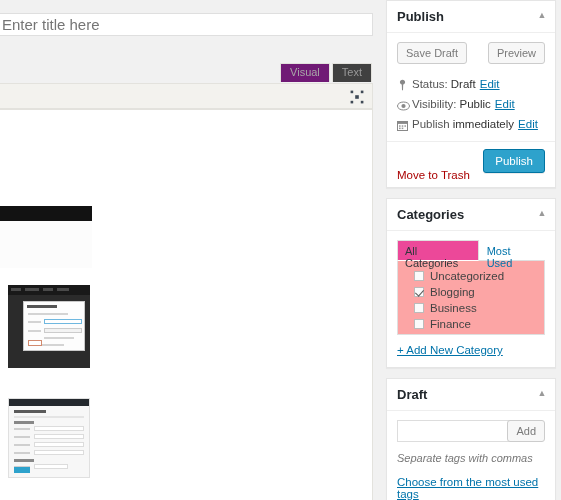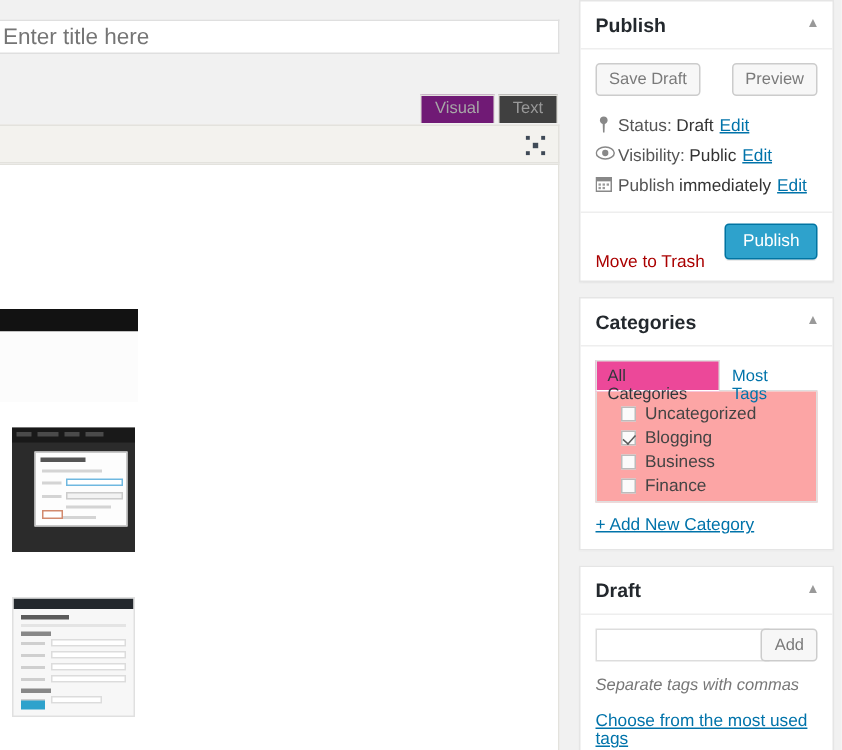--- a/index.html
+++ b/index.html
@@ -221,21 +221,21 @@
     background: #f7f7f7;
     border: 1px solid #cccccc;
     border-radius: 3px;
     color: #7a7a7a;
     cursor: pointer;
     user-select: none;
   }
   #preview-button { position: absolute; right: 0; top: 0; }
   .misc-row {
     display: flex;
-    align-items: flex-start;
+    align-items: flex-end;
     padding: 3px 0;
     font-size: 11.5px;
     color: #555;
     line-height: 14px;
   }
   .misc-icon {
     width: 15px;
     flex: 0 0 15px;
     color: #888;
     display: inline-flex;
@@ -522,21 +522,21 @@
 
     <div class="postbox">
       <div class="postbox-header">
         <span class="postbox-title">Categories</span>
         <span class="toggle-arrow">▲</span>
       </div>
       <div class="postbox-inside">
 
         <div id="cat-tabs">
           <div class="cat-tab active">All Categories</div>
-          <div class="cat-tab">Most Tags</div>
+          <div class="cat-tab">Most Used</div>
         </div>
 
         <div id="cat-list">
           <div class="cat-item">
             <span class="cb"></span>
             <span>Uncategorized</span>
           </div>
           <div class="cat-item">
             <span class="cb checked"></span>
             <span>Blogging</span>

